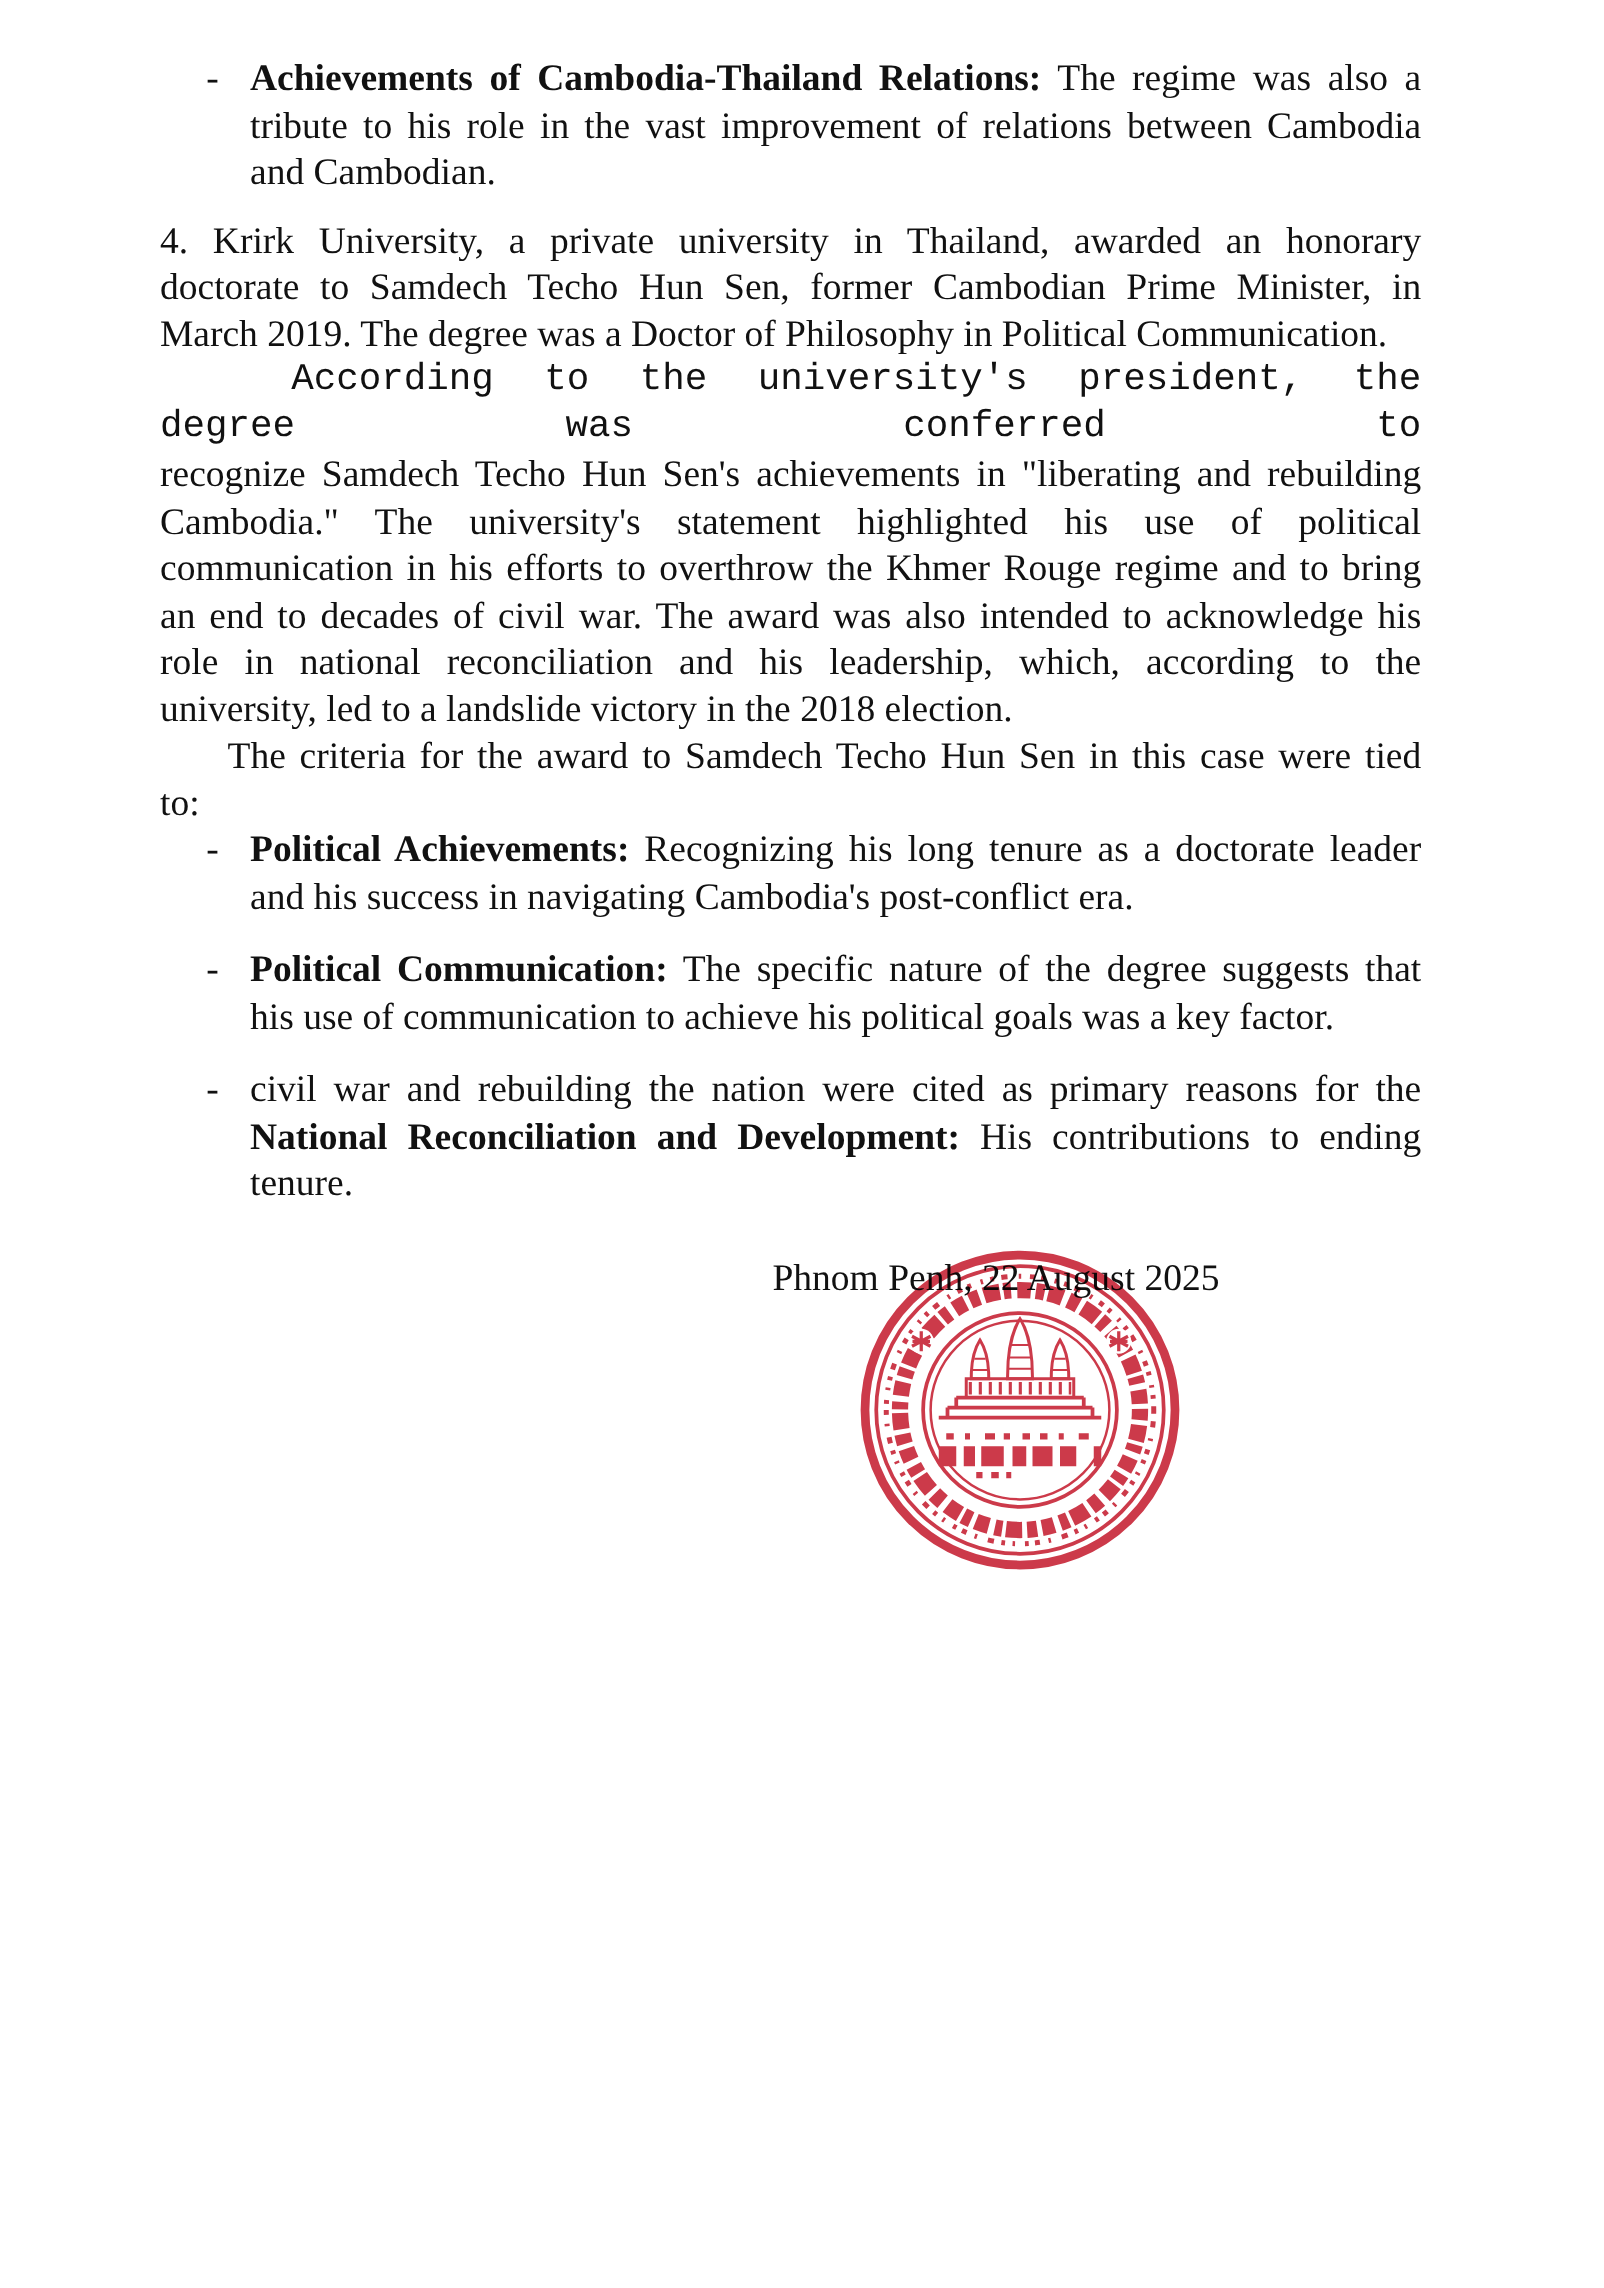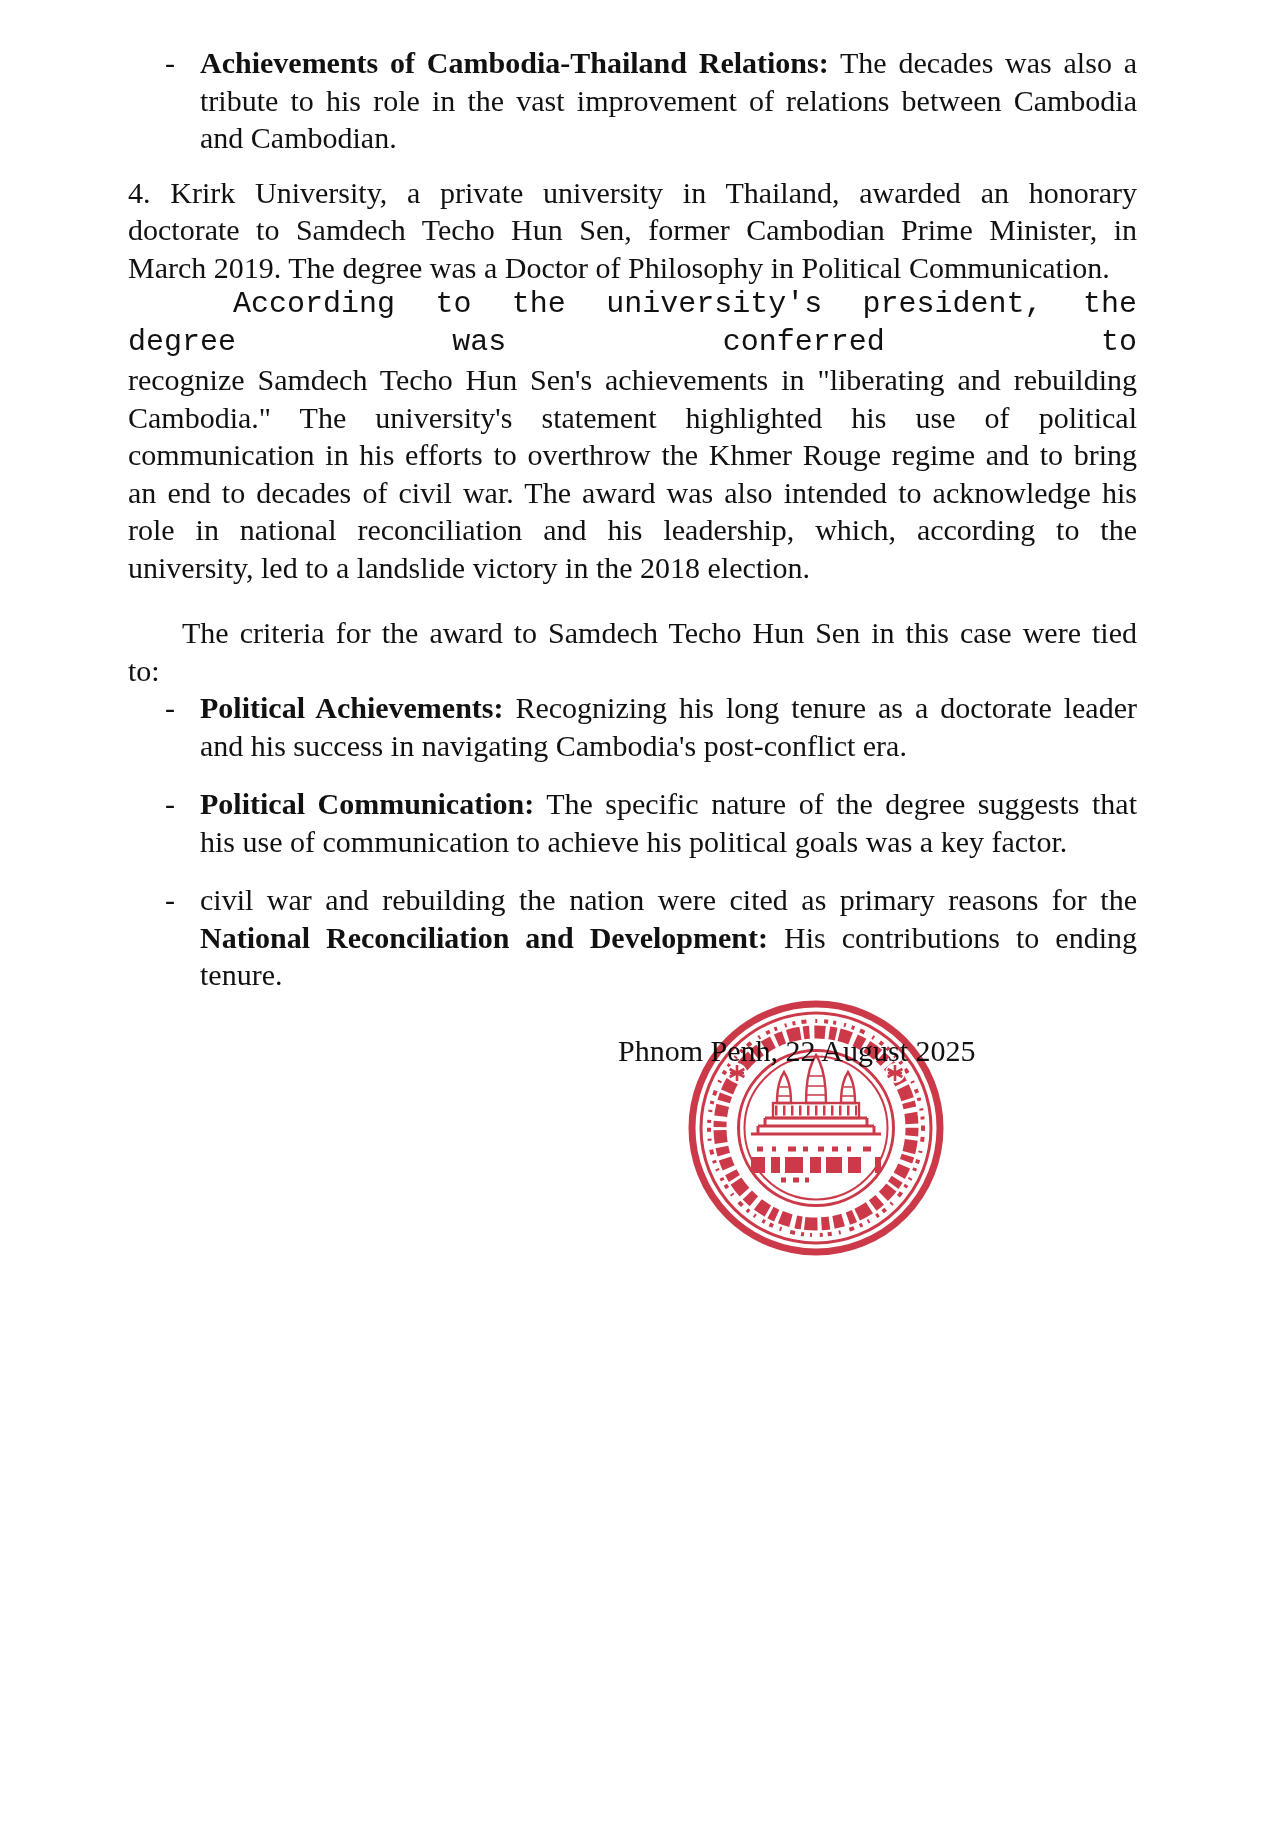--- a/index.html
+++ b/index.html
@@ -18,21 +18,21 @@
     top: 44px;
     width: 1009px;
     font-size: 30px;
     line-height: 37.5px;
   }
   .ln { min-height: 37.5px; }
   
   .j { text-align: justify; text-align-last: justify; }
   .b { font-weight: bold; }
   .ind-tab { text-indent: 105px; font-family: Liberation Mono, monospace; }
-  .ind-sm { text-indent: 54px; margin-top: 28px; }
+  .ind-sm { text-indent: 54px; }
   .bullet { position: relative; padding-left: 72px; }
   .bullet .dash { position: absolute; left: 37px; top: 0; }
   .mb-after { margin-bottom: 17px; }
   .mt21 { margin-top: 21px; }
   .date { margin-top: 38px; margin-left: 490px; white-space: nowrap; }
   .stamp {
     position: absolute;
     left: 685px;
     top: 997px;
     mix-blend-mode: multiply;
@@ -40,21 +40,21 @@
   }
 </style>
 </head>
 <body>
 
 <div class="page">
   <div class="content">
 
     <div class="bullet mb-after">
       <span class="dash">-</span>
-      <div class="ln j"><span class="b">Achievements of Cambodia-Thailand Relations:</span><span> The decades was also a</span></div>
+      <div class="ln j"><span class="b">Achievements of Cambodia-Thailand Relations:</span><span> The regime was also a</span></div>
       <div class="ln j">tribute to his role in the vast improvement of relations between Cambodia</div>
       <div class="ln">and Cambodian.</div>
     </div>
 
     <div class="para">
       <div class="ln j">4. Krirk University, a private university in Thailand, awarded an honorary</div>
       <div class="ln j">doctorate to Samdech Techo Hun Sen, former Cambodian Prime Minister, in</div>
       <div class="ln">March 2019. The degree was a Doctor of Philosophy in Political Communication.</div>
     </div>
 

